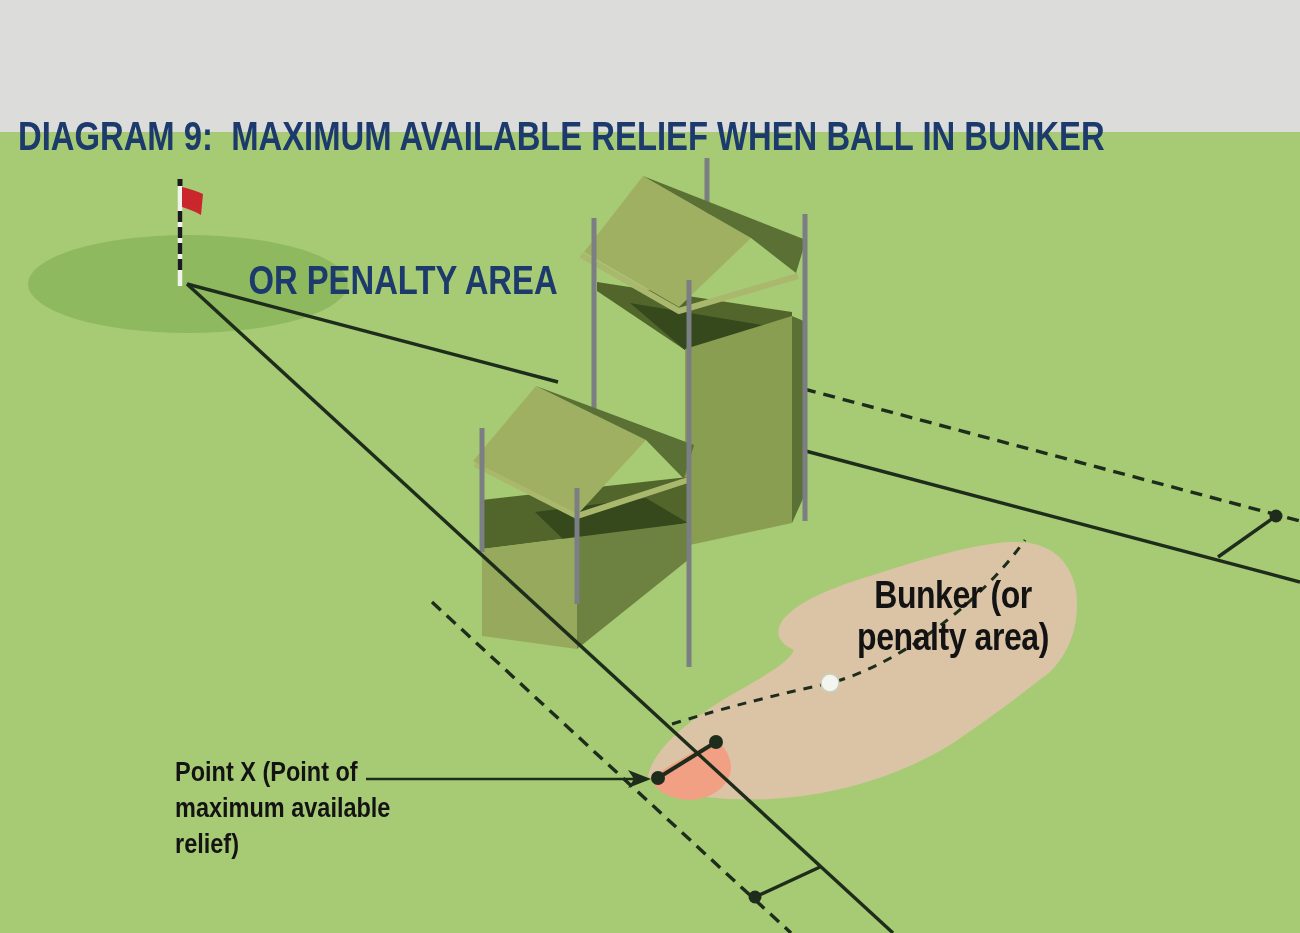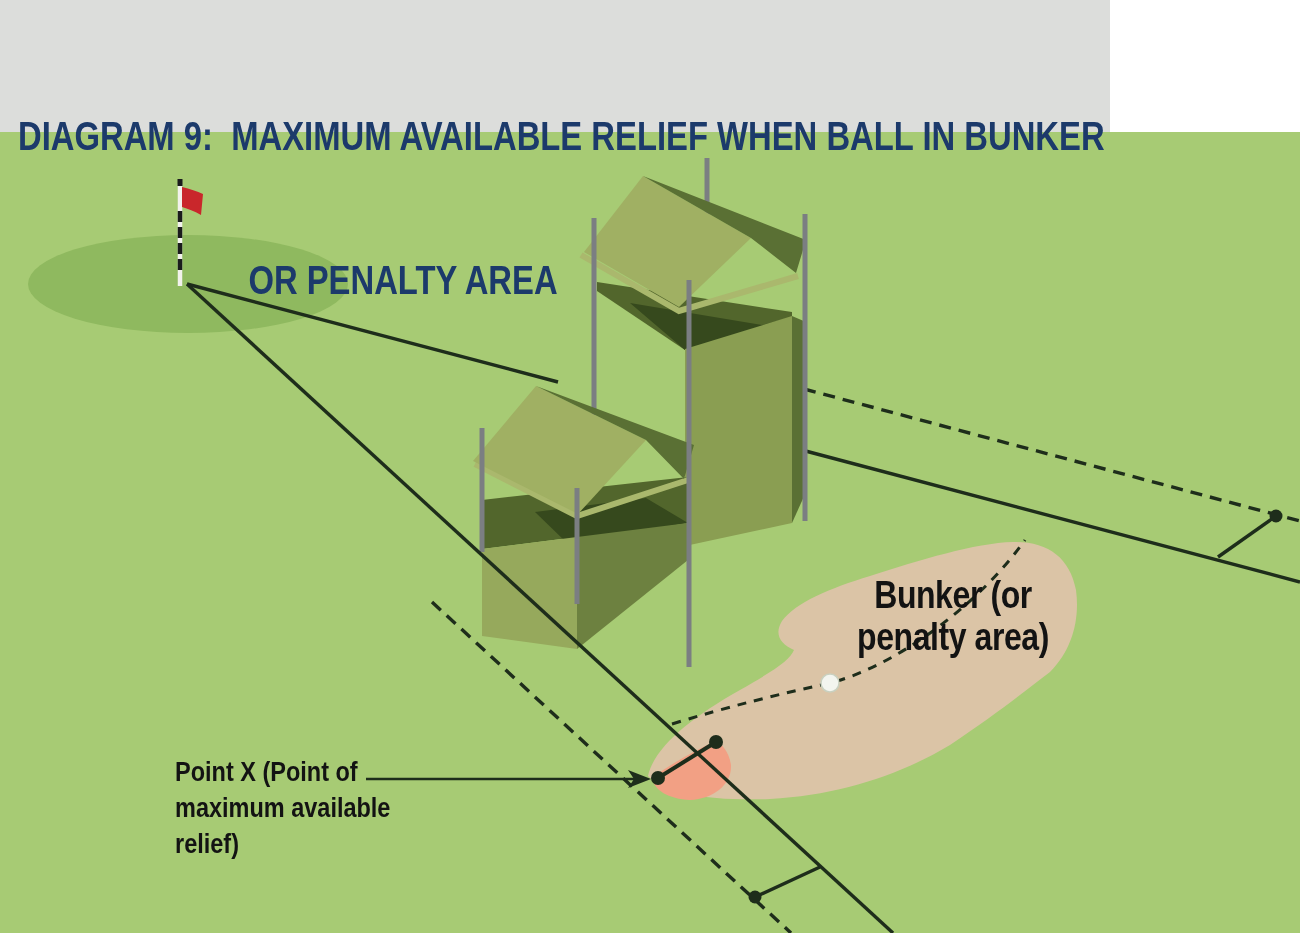--- a/index.html
+++ b/index.html
@@ -2,21 +2,21 @@
 <html><head>
 <meta charset="utf-8">
 <style>
   html,body{margin:0;padding:0;}
   body{
     width:1300px;height:933px;position:relative;overflow:hidden;
     background:#ffffff;font-family:"Liberation Sans", sans-serif;
   }
   #scene{position:absolute;top:0;left:0;}
   #header{
-    position:absolute;top:0;left:0;width:1110px;height:132px;
+    position:absolute;top:0;left:0;width:1300px;height:132px;
     box-sizing:border-box;
   }
   #title-block{
     position:absolute;left:18px;top:16px;
     font-weight:bold;font-size:41px;line-height:48px;
     letter-spacing:0px;white-space:pre;
     transform:scaleX(0.80);transform-origin:left top;
   }
   #title-line2{margin-left:288px;}
   .scene-label{

